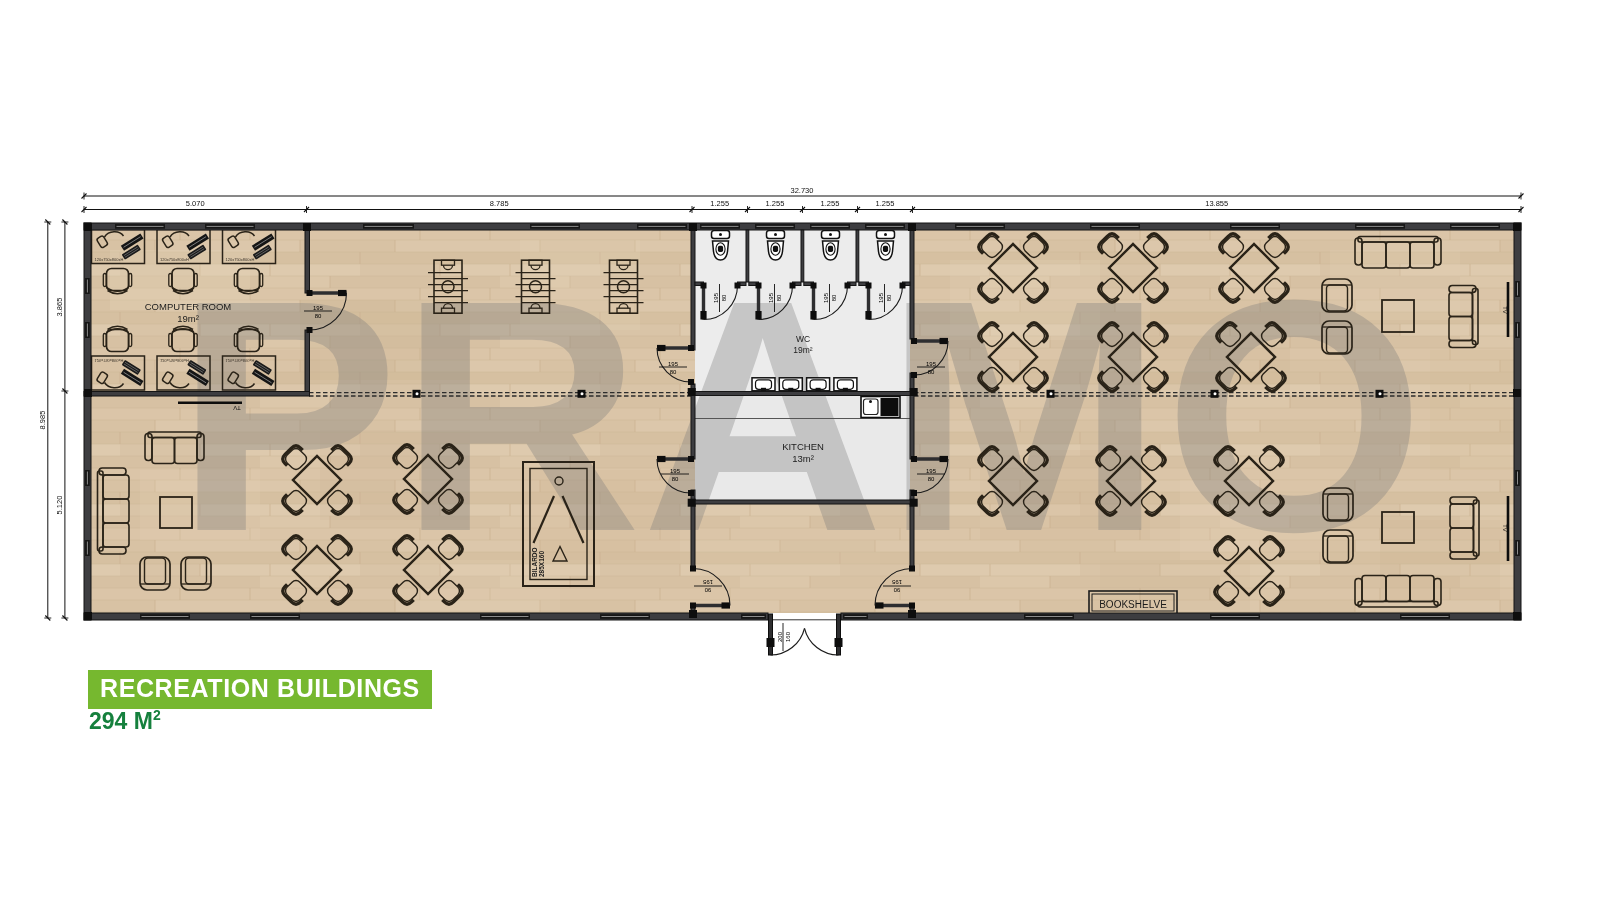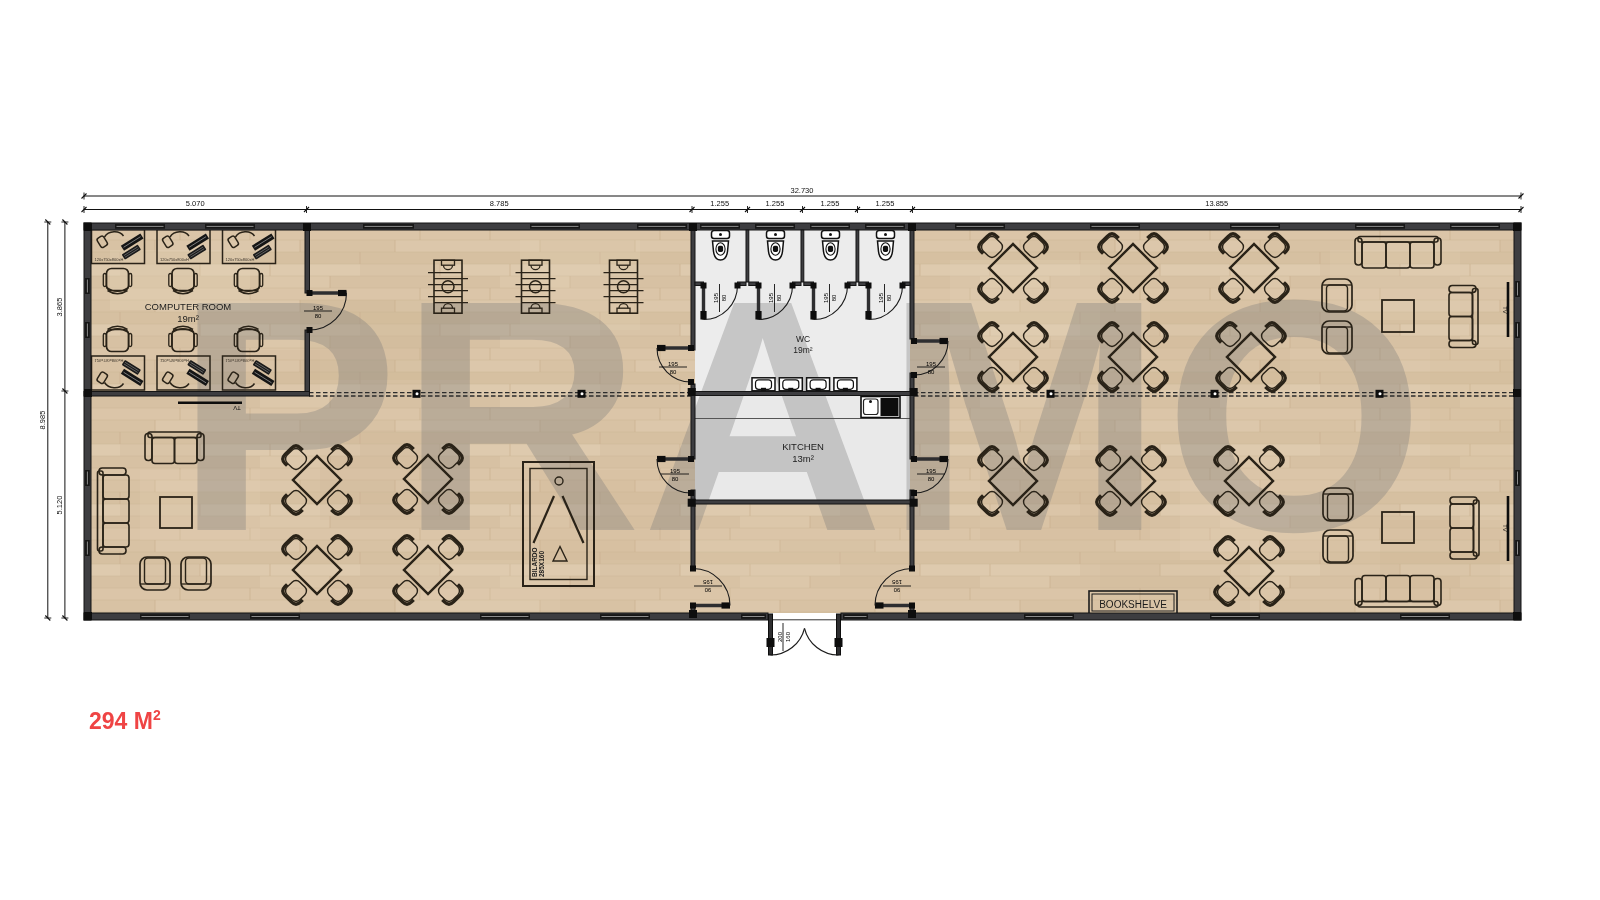--- a/index.html
+++ b/index.html
@@ -1,19 +1,19 @@
 <!DOCTYPE html>
 <html><head><meta charset="utf-8">
 <style>
 html,body{margin:0;padding:0;background:#ffffff;width:1600px;height:900px;overflow:hidden;}
 *{font-family:"Liberation Sans",sans-serif;}
 .wrap{position:relative;width:1600px;height:900px;}
 svg{position:absolute;left:0;top:0;}
 .title{position:absolute;left:88px;top:670px;background:#76b82f;color:#ffffff;font-weight:bold;font-size:25px;letter-spacing:0.6px;padding:4px 12px 6px 12px;}
-.area{position:absolute;left:89px;top:707px;color:#ef4444;font-weight:bold;font-size:23px;}
+.area{position:absolute;left:89px;top:707px;color:#15803d;font-weight:bold;font-size:23px;}
 .area sup{font-size:14px;}
 </style></head>
 <body>
 <div class="wrap">
 <svg xmlns="http://www.w3.org/2000/svg" width="1600" height="900" viewBox="0 0 1600 900">
 <defs>
 <pattern id="wood" patternUnits="userSpaceOnUse" width="240" height="60">
   <rect width="240" height="60" fill="#d9c3a5"></rect>
   <rect y="0" width="240" height="12" fill="#dcc7ab"></rect>
   <rect y="12" width="240" height="12" fill="#d6c0a1"></rect>
@@ -735,14 +735,15 @@
 <line x1="61.4" y1="222" x2="68.4" y2="222" stroke="#111" stroke-width="0.9"></line>
       <line x1="62.4" y1="219.5" x2="67.4" y2="224.5" stroke="#111" stroke-width="1.1"></line>
 <line x1="61.4" y1="391" x2="68.4" y2="391" stroke="#111" stroke-width="0.9"></line>
       <line x1="62.4" y1="388.5" x2="67.4" y2="393.5" stroke="#111" stroke-width="1.1"></line>
 <line x1="61.4" y1="618" x2="68.4" y2="618" stroke="#111" stroke-width="0.9"></line>
       <line x1="62.4" y1="615.5" x2="67.4" y2="620.5" stroke="#111" stroke-width="1.1"></line>
 <text x="61.5" y="307" transform="rotate(-90 61.5 307)" text-anchor="middle" font-size="7.5" fill="#111">3.865</text>
 <text x="61.5" y="505" transform="rotate(-90 61.5 505)" text-anchor="middle" font-size="7.5" fill="#111">5.120</text>
     </svg>
 
+<div class="title">RECREATION BUILDINGS</div>
 
 <div class="area">294 M<sup>2</sup></div>
 </div>
 </body></html>

